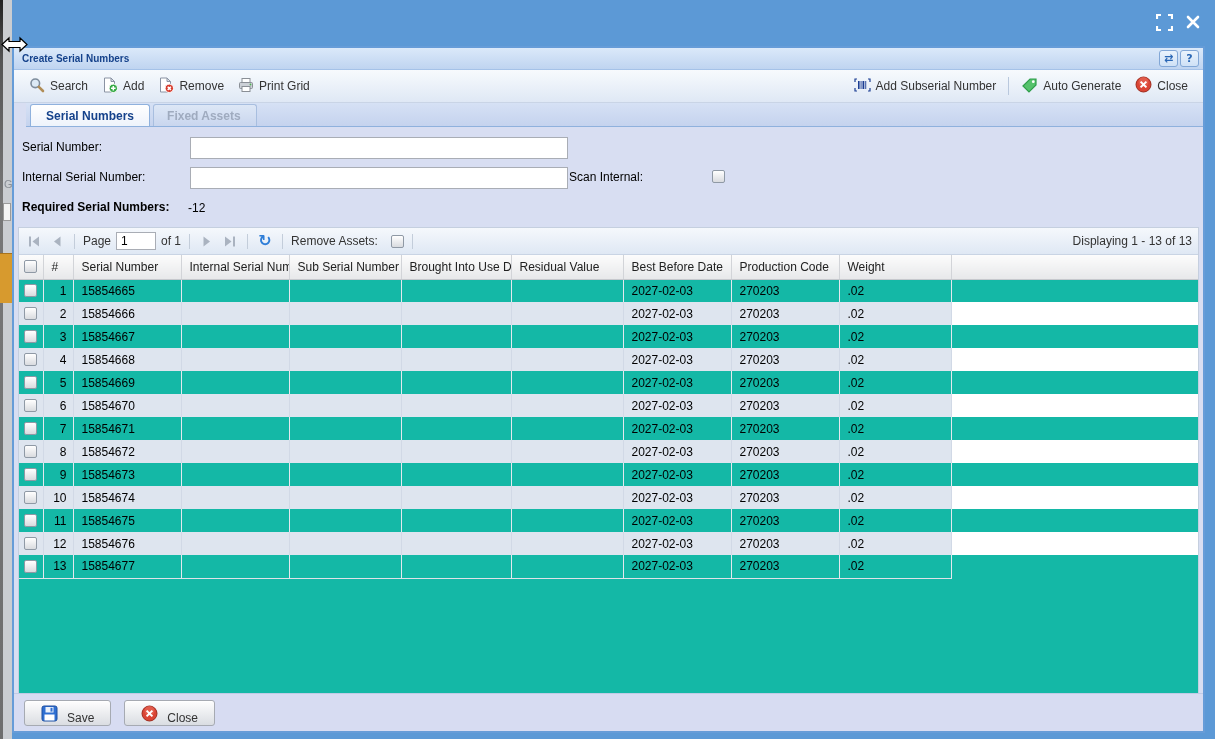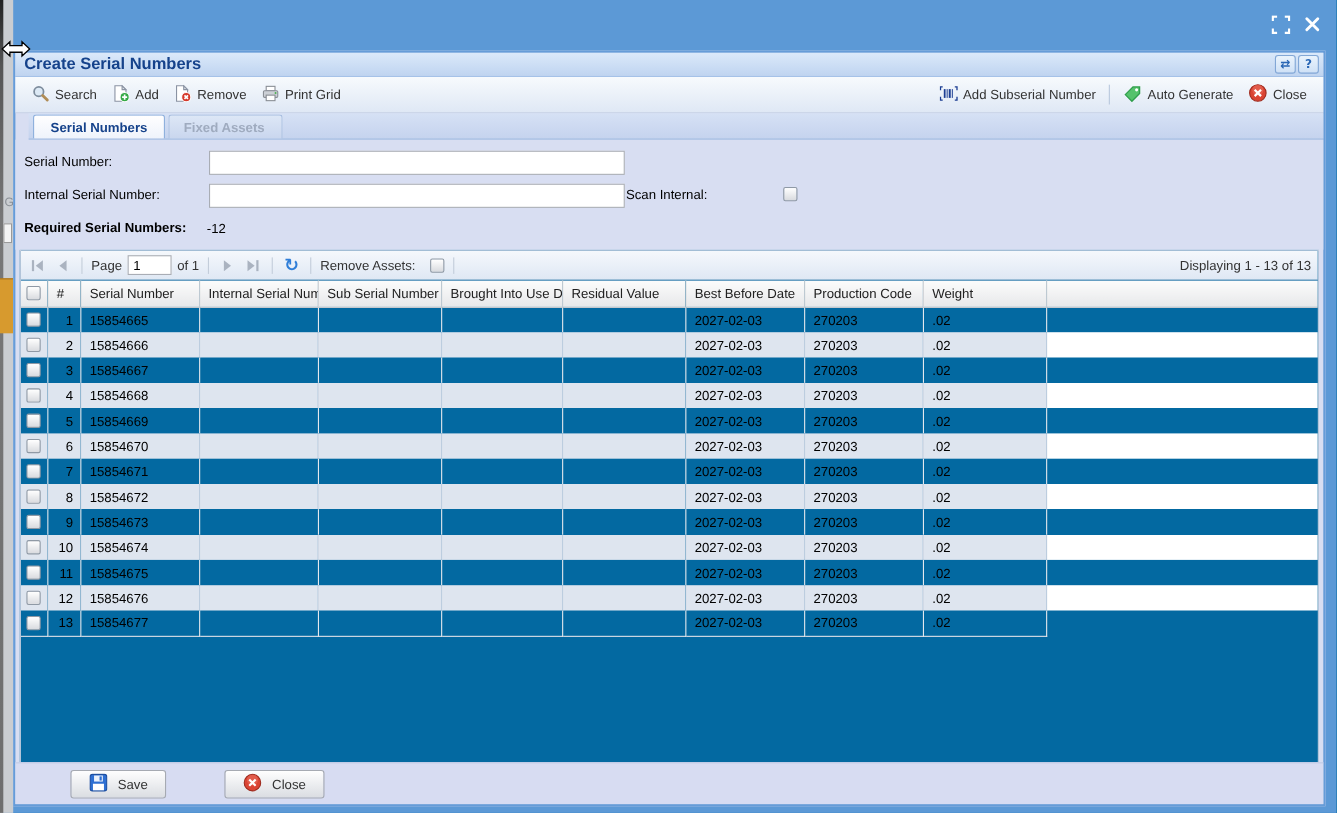--- a/index.html
+++ b/index.html
@@ -16,21 +16,21 @@
   
   .bd-tools { position:absolute; top:13px; left:1155px; display:flex; gap:11px; align-items:center; }
   .bd-btn { width:18px; height:18px; display:flex; align-items:center; justify-content:center; cursor:pointer; }
 
   .resize-cursor { position:absolute; left:1px; top:36px; z-index:50; }
 
   
   .panel { position:absolute; left:12px; top:46px; width:1193px; height:687px; border:2px solid #669cd8; background:#d8def2; display:flex; flex-direction:column; }
 
   .win-header { height:22px; flex:0 0 22px; background:linear-gradient(#dbe9fa,#bfd4f0); border-bottom:1px solid #a5c2e8; display:flex; align-items:center; padding:0 4px 0 8px; }
-  .win-title { flex:1; font-weight:bold; color:#15428b; font-size:15px; }
+  .win-title { flex:1; font-weight:bold; color:#15428b; font-size:10px; }
   .wtool { width:19px; height:17px; margin-left:2px; border:1px solid #82a7d6; border-radius:3px; background:linear-gradient(#eaf3fc,#cfe1f6); display:flex; align-items:center; justify-content:center; color:#2a67b5; font-weight:bold; font-size:11px; cursor:pointer; font-family:"DejaVu Sans",sans-serif; }
 
   .toolbar { height:33px; flex:0 0 33px; background:linear-gradient(#f7fafd,#dfe8f5); border-bottom:1px solid #c9d4e6; display:flex; align-items:center; padding:0 8px; }
   .tbtn { display:flex; align-items:center; gap:5px; padding:3px 7px; border-radius:3px; color:#333; cursor:pointer; white-space:nowrap; }
   .tb-spacer { flex:1; }
   .tsep { width:1px; height:18px; background:#b9c8dd; margin:0 5px; }
 
   .tabstrip { height:24px; flex:0 0 24px; background:linear-gradient(#d6e1f5,#c5d3ee); border-bottom:1px solid #8fb1dd; display:flex; align-items:flex-end; gap:3px; padding:0 0 0 4px;margin-left:12px; }
   .tab { height:22px; display:flex; align-items:center; padding:0 15px; font-weight:bold; border:1px solid #8fb1dd; border-bottom:none; border-radius:3px 3px 0 0; cursor:pointer; }
   .tab.active { background:linear-gradient(#ffffff,#eef3fb); color:#15428b; }
@@ -43,21 +43,21 @@
   .inp-serial { left:176px; top:10px; width:378px; }
   .lbl-internal { left:8px; top:43px; }
   .inp-internal { left:176px; top:40px; width:378px; }
   .lbl-scan { left:555px; top:43px; }
   .chk-scan { position:absolute; left:698px; top:43px; }
   .lbl-required { left:8px; top:73px; font-weight:bold; }
   .val-required { left:174px; top:74px; }
 
   .checkbox { width:13px; height:13px; border:1px solid #8f99a5; border-radius:2px; background:linear-gradient(#ffffff,#d9dbdf); cursor:pointer; }
 
-  .grid-frame { margin:0 4px; flex:1; background:#0369a1; border:1px solid #c5cfdf; border-bottom:none; display:flex; flex-direction:column; overflow:hidden; }
+  .grid-frame { margin:0 4px; flex:1; background:#14b8a6; border:1px solid #c5cfdf; border-bottom:none; display:flex; flex-direction:column; overflow:hidden; }
 
   .pager { height:27px; flex:0 0 27px; background:linear-gradient(#f5f8fc,#dfe8f4); border-bottom:1px solid #c9d4e4; display:flex; align-items:center; padding:0 6px; color:#333; gap:5px; }
   .p-btn { width:18px; height:18px; display:flex; align-items:center; justify-content:center; cursor:pointer; }
   .p-sep { width:1px; height:15px; background:#c3cdda; margin:0 3px; }
   .pager-input { width:40px; height:18px; border:1px solid #a9adb5; padding:0 4px; font-size:12px; font-family:inherit; }
   .p-spacer { flex:1; }
   .refresh-glyph { color:#2f7ed8; font-size:16px; font-weight:bold; font-family:"DejaVu Sans",sans-serif; line-height:16px; }
 
   table.grid { table-layout:fixed; border-collapse:collapse; width:100%; font-size:12px; }
   th { height:24px; background:linear-gradient(#fcfcfc,#e7e8ea); border-right:1px solid #d2d4d8; border-bottom:1px solid #c6c8cd; font-weight:normal; text-align:left; padding:0 0 0 8px; color:#212121; white-space:nowrap; overflow:hidden; cursor:pointer; }
@@ -68,21 +68,21 @@
   td.col-check { padding:0; }
   td.col-check .checkbox { margin:0 auto; }
   td.col-num { text-align:right; padding:0 6px 0 0; }
   td.col-filler { border-right:none; }
   tr.alt td { background:#dee5ef; border-right-color:#d1d9e6; }
   tr.alt td.col-filler { background:#fff; }
   tbody tr:last-child td { border-bottom:1px solid #dfe2e8; }
   tbody tr:last-child td.col-filler { border-bottom:none; }
 
   .footer { height:38px; flex:0 0 38px; background:#d7dcf2; border-top:1px solid #c0cbe6; display:flex; align-items:center; padding:0 10px; gap:13px; }
-  .btn { display:flex; align-items:center; gap:9px; height:26px; padding:0 16px; background:linear-gradient(#fefefe,#dadde2); border:1px solid #a6aab2; border-radius:3px; color:#333; cursor:pointer; box-shadow:inset 0 1px 0 rgba(255,255,255,.7);margin-left:40px; }
+  .btn { display:flex; align-items:flex-end; gap:9px; height:26px; padding:0 16px; background:linear-gradient(#fefefe,#dadde2); border:1px solid #a6aab2; border-radius:3px; color:#333; cursor:pointer; box-shadow:inset 0 1px 0 rgba(255,255,255,.7); }
 </style>
 </head>
 <body>
 
 <div class="left-strip">
   <div class="strip-edge"></div>
   <div class="strip-g">G</div>
   <div class="strip-box"></div>
   <div class="strip-orange"></div>
 </div>

